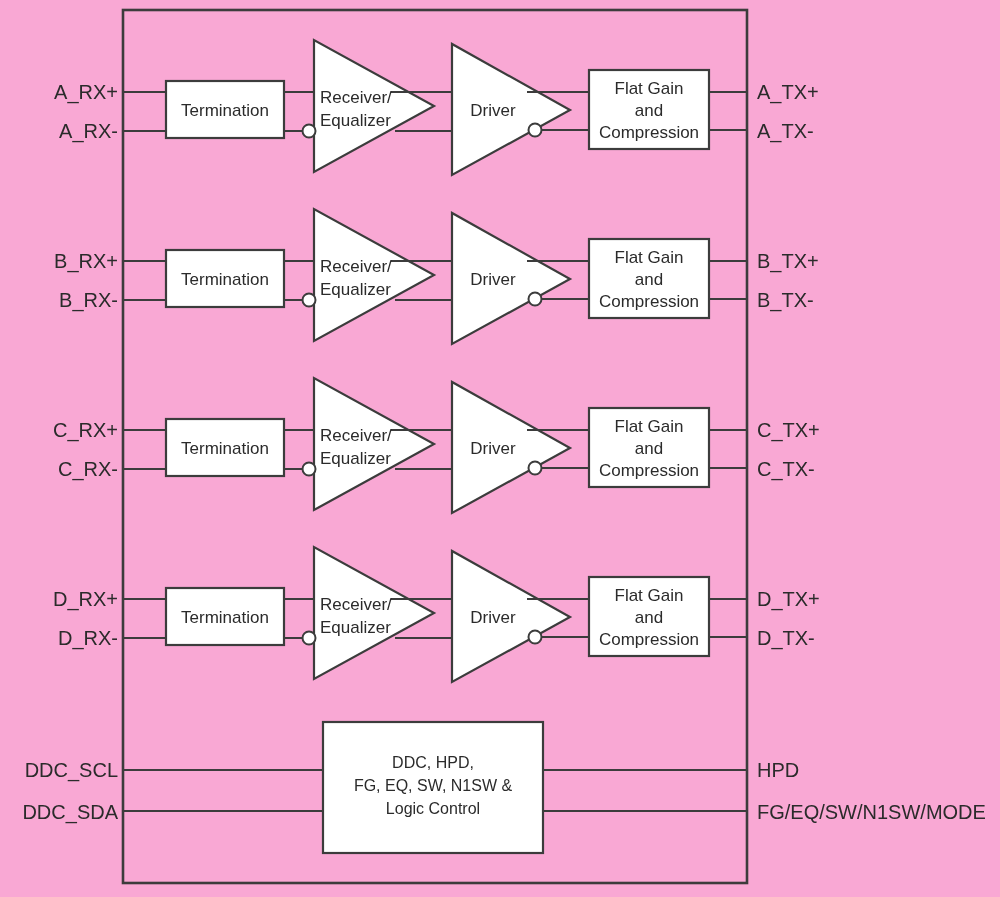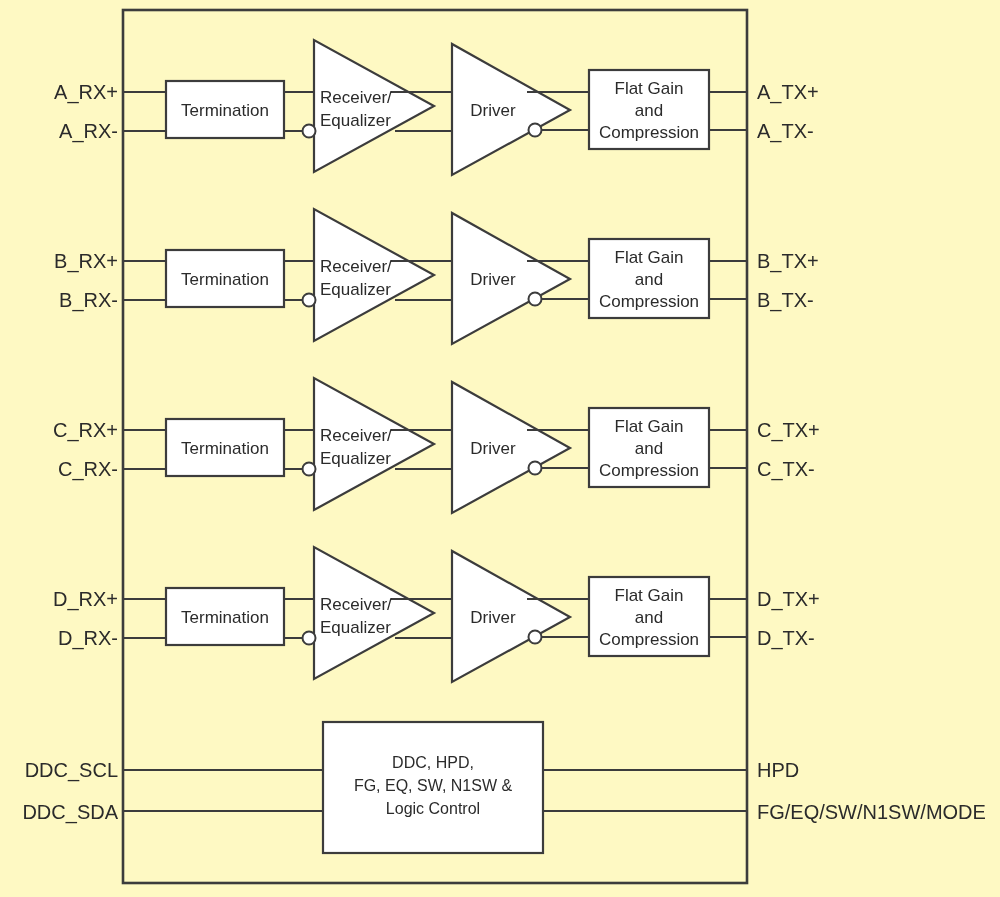--- a/index.html
+++ b/index.html
@@ -4,21 +4,21 @@
 <style>
   html, body {
     margin: 0;
     padding: 0;
     background: #ffffff;
   }
   #diagram-root {
     position: relative;
     width: 1000px;
     height: 897px;
-    background: #fef9c3;
+    background: #f9a8d4;
     font-family: "Liberation Sans", sans-serif;
     overflow: hidden;
   }
   #diagram-svg {
     position: absolute;
     top: 0;
     left: 0;
     width: 1000px;
     height: 897px;
   }

